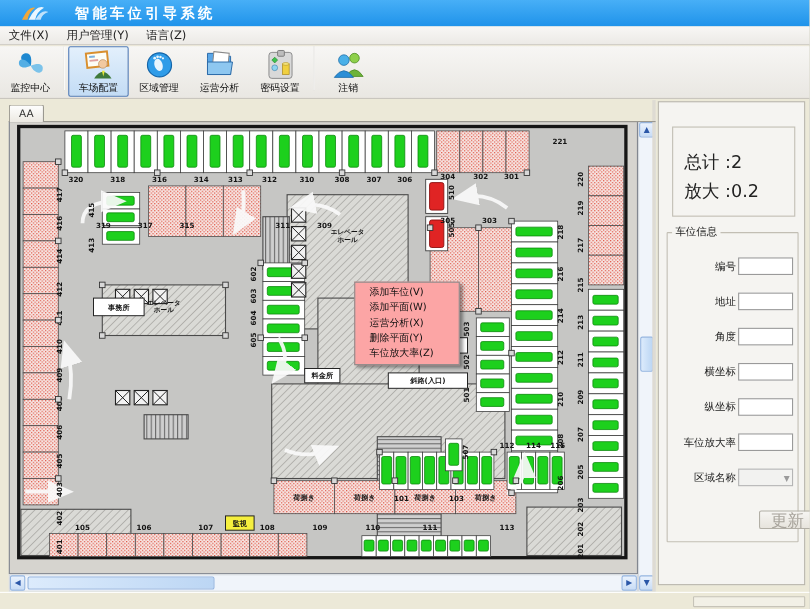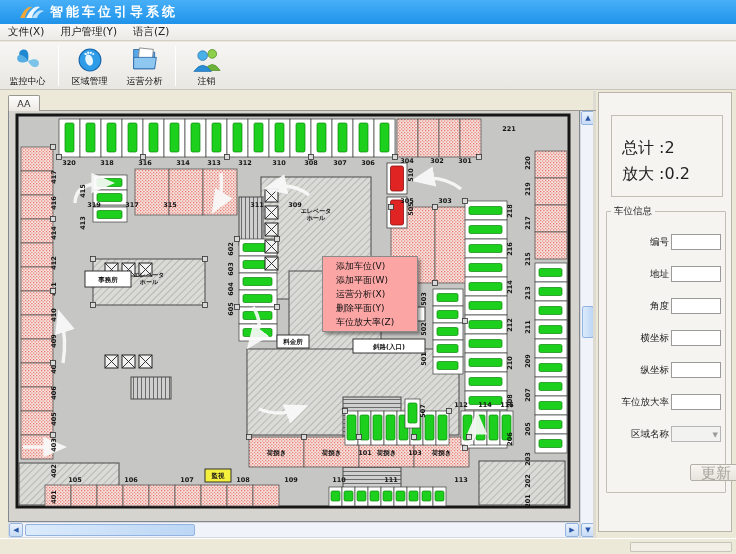--- a/index.html
+++ b/index.html
@@ -4,32 +4,32 @@
 <style>
   * { margin:0; padding:0; box-sizing:border-box; }
   html,body { width:736px; height:554px; overflow:hidden;
     font-family:"DejaVu Sans","Liberation Sans",sans-serif; }
   body { position:relative; background:#ece9d8; font-size:11px; }
 
   
   .titlebar { position:absolute; left:0; top:0; width:736px; height:24px;
     background:linear-gradient(#47aff7,#1f93ea); display:flex; align-items:center; }
   .titlebar .logo { margin-left:16px; width:30px; height:18px; }
-  .titlebar .title { color:#fff; font-weight:bold; font-size:13px; letter-spacing:3px; margin-left:4px; }
+  .titlebar .title { color:#fff; font-weight:bold; font-size:13px; letter-spacing:3px; margin-left:22px; }
 
   
   .menubar { position:absolute; left:0; top:24px; width:736px; height:17px;
     background:linear-gradient(#f8f7f5,#eceae6); border-bottom:1px solid #d2cfc8;
     display:flex; align-items:center; font-size:10.5px; color:#222; }
   .menubar .mitem { padding:1px 8px; cursor:default; }
 
   
   .toolbar { position:absolute; left:0; top:42px; width:736px; height:48px;
     background:linear-gradient(#f7f6f4,#e9e7e2); border-bottom:1px solid #c9c6be;
-    display:flex; align-items:center; }
+    display:flex; align-items:flex-start; }
   .tbtn { width:55px; height:46px; display:flex; flex-direction:column; align-items:center;
     justify-content:flex-start; padding-top:2px; border:1px solid transparent; }
   .tbtn svg { width:28px; height:28px; }
   .tbtn .tlabel { font-size:9px; color:#111; margin-top:1px; white-space:nowrap; }
   .tbtn.selected { background:linear-gradient(#e3f0fc,#c3dcf5); border:1px solid #4f7bb8; border-radius:2px; }
   .tsep { width:1px; height:40px; background:#c4c1ba; border-right:1px solid #fff; margin:0 3px; }
 
   
   .tab { position:absolute; left:8px; top:95px; width:32px; height:16px;
     background:linear-gradient(#fefefe,#ece9e2); border:1px solid #9a9890; border-bottom:none;
@@ -96,38 +96,62 @@
 <div class="toolbar">
   <div class="tbtn">
     <svg viewBox="0 0 32 32">
       <path d="M16,17 C5,15 3,6 10,4 C17,3 17,11 16,17 Z" fill="#1e88d0"></path>
       <path d="M16,17 C8,21 2,18 4,12 C7,8 13,12 16,17 Z" fill="#54aee4"></path>
       <path d="M16,17 C25,13 30,16 28,22 C24,27 18,22 16,17 Z" fill="#7cc3ea"></path>
     </svg>
     <span class="tlabel">监控中心</span>
   </div>
   <div class="tsep"></div>
+  <div class="tbtn selected">
+    <svg viewBox="0 0 32 32">
+      <g transform="rotate(-6 14 10)">
+        <rect x="3" y="3" width="22" height="15" fill="#fdfdf5" stroke="#d98f2e" stroke-width="2"></rect>
+        <rect x="6" y="6" width="6" height="2" fill="#7ab0e0"></rect>
+          <rect x="6" y="10" width="9" height="2" fill="#e0a0a0"></rect>
+      </g>
+      <circle cx="20" cy="15" r="4.5" fill="#f2c9a0" stroke="#b08050" stroke-width="0.6"></circle>
+      <path d="M11,30 Q20,16 29,30 Z" fill="#3f7a3a"></path>
+      <path d="M19,22 l1.5,6 1.5,-6 Z" fill="#e8e83a"></path>
+    </svg>
+    <span class="tlabel">车场配置</span>
+  </div>
   <div class="tbtn">
     <svg viewBox="0 0 32 32">
       <circle cx="16" cy="16" r="12.5" fill="#2f9ce8" stroke="#1565a8" stroke-width="1.2"></circle>
       <ellipse cx="15" cy="16" rx="4.2" ry="6.5" fill="#e9f5fd" transform="rotate(-18 15 16)"></ellipse>
       <circle cx="11" cy="9" r="1.4" fill="#e9f5fd"></circle>
         <circle cx="14" cy="7.6" r="1.4" fill="#e9f5fd"></circle>
       <circle cx="17" cy="7.8" r="1.3" fill="#e9f5fd"></circle>
         <circle cx="19.6" cy="9.2" r="1.2" fill="#e9f5fd"></circle>
     </svg>
     <span class="tlabel">区域管理</span>
   </div>
   <div class="tbtn">
     <svg viewBox="0 0 32 32">
       <path d="M3,9 L3,26 L27,26 L27,7 L14,7 L12,4 L3,4 Z" fill="#5aa7e8" stroke="#2c6aa8"></path>
       <rect x="9" y="3" width="16" height="12" fill="#ffffff" stroke="#888" transform="rotate(6 17 9)"></rect>
       <path d="M3,13 L29,13 L27,26 L3,26 Z" fill="#8ec7f0" stroke="#2c6aa8"></path>
     </svg>
     <span class="tlabel">运营分析</span>
+  </div>
+  <div class="tbtn">
+    <svg viewBox="0 0 32 32">
+      <rect x="4" y="3" width="24" height="27" rx="3" fill="#d9d9d9" stroke="#8a8a8a"></rect>
+      <rect x="13" y="1" width="7" height="6" rx="1" fill="#bdbdbd" stroke="#7a7a7a"></rect>
+      <path d="M10,8 l3,3 -3,3 -3,-3 Z" fill="#3cc24c" stroke="#1f7a2c" stroke-width="0.6"></path>
+      <circle cx="10" cy="19" r="3" fill="#8fd4f0" stroke="#3a7aa8" stroke-width="0.6"></circle>
+      <rect x="18" y="15" width="7" height="11" fill="#f0d040" stroke="#a8861a" stroke-width="0.7"></rect>
+      <ellipse cx="21.5" cy="15" rx="3.5" ry="1.4" fill="#f8e882" stroke="#a8861a" stroke-width="0.6"></ellipse>
+    </svg>
+    <span class="tlabel">密码设置</span>
   </div>
   <div class="tsep"></div>
   <div class="tbtn">
     <svg viewBox="0 0 32 32">
       <circle cx="22" cy="9" r="5" fill="#8ed04a" stroke="#4a8a1f" stroke-width="0.8"></circle>
       <path d="M13,28 Q22,14 31,28 Z" fill="#6db33a" stroke="#4a8a1f" stroke-width="0.8"></path>
       <circle cx="11" cy="11" r="5.5" fill="#4ab0e8" stroke="#1c6ca8" stroke-width="0.8"></circle>
       <path d="M1,29 Q11,15 21,29 Z" fill="#2b8ed6" stroke="#1c6ca8" stroke-width="0.8"></path>
     </svg>
     <span class="tlabel">注销</span>

